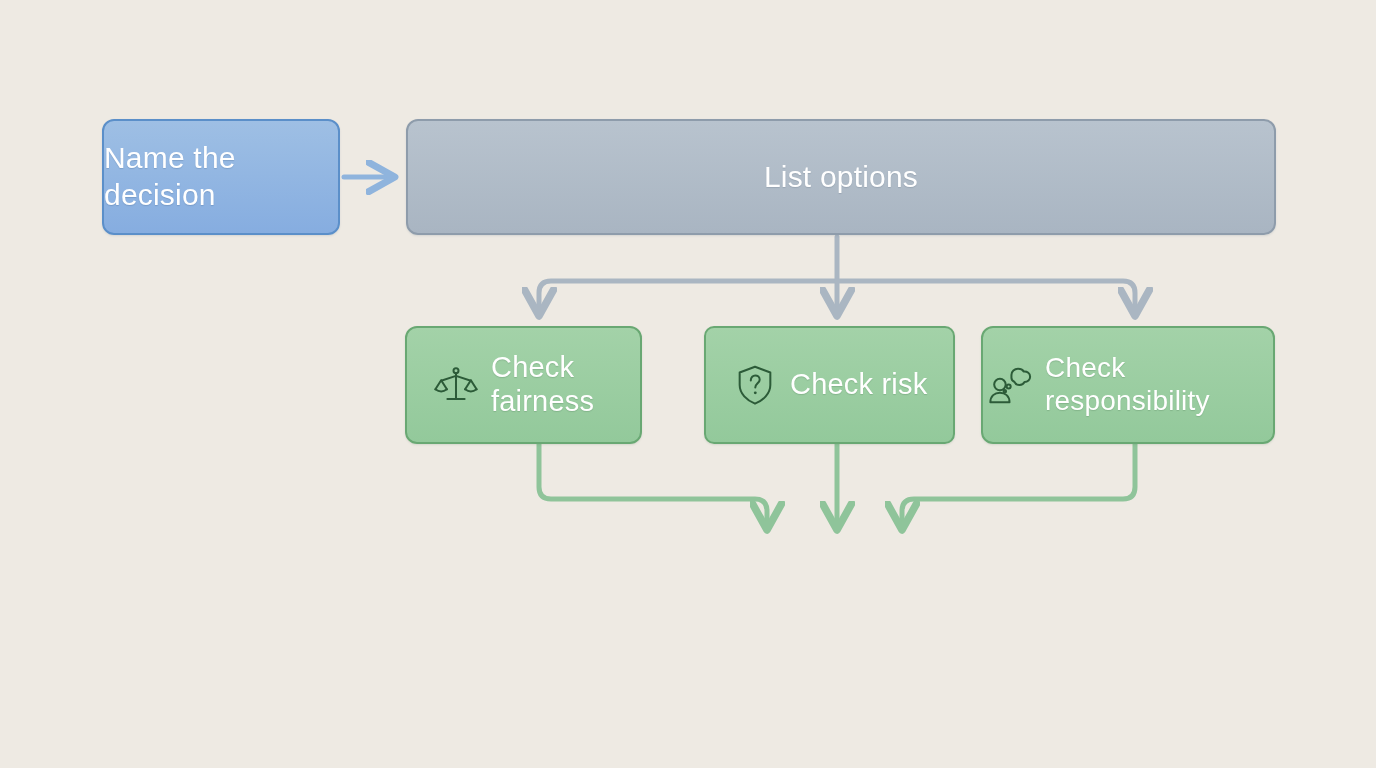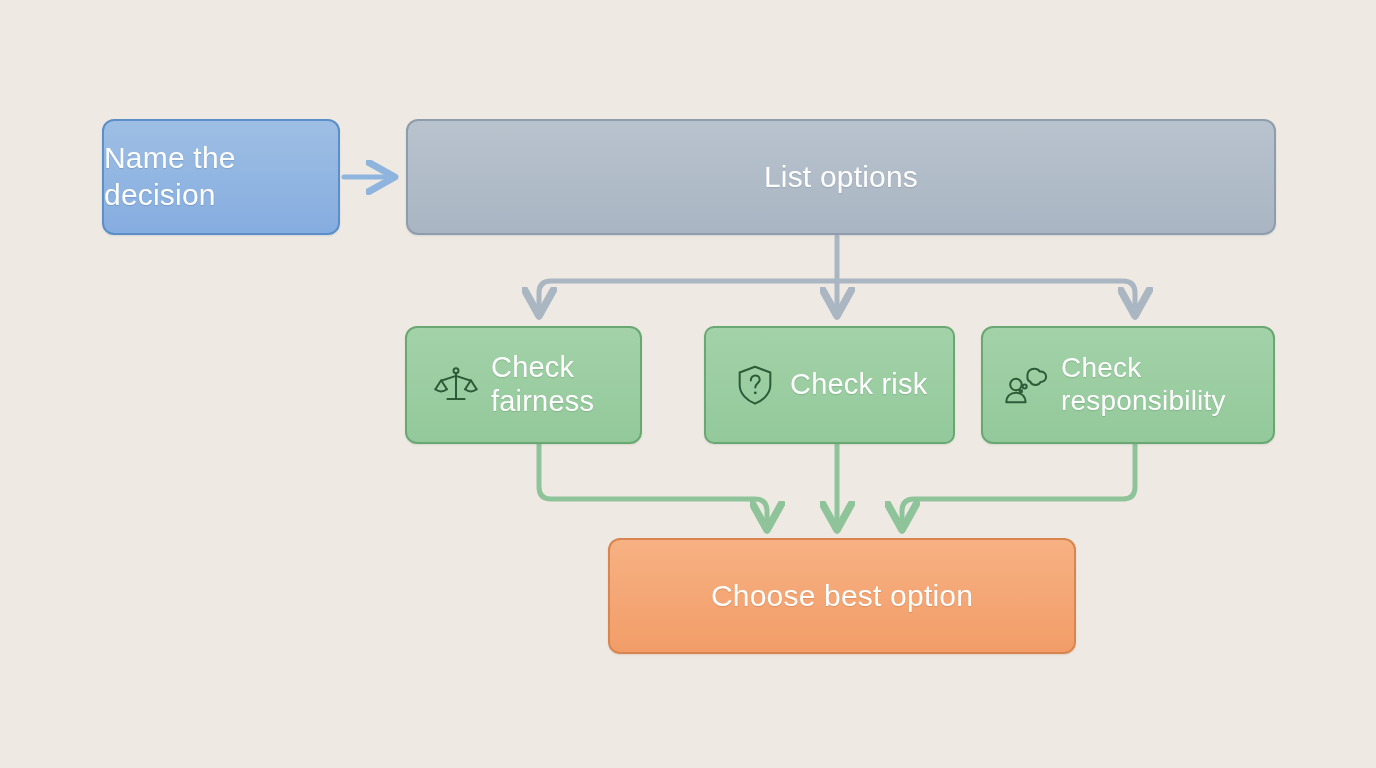--- a/index.html
+++ b/index.html
@@ -89,21 +89,21 @@
     margin-right: 12px;
     display: block;
   }
   .node-check .label {
     font-size: 29px;
     line-height: 1.17;
     text-shadow: 0 1px 1px rgba(60,100,70,0.22);
   }
   .node-fairness { left: 405px; width: 237px; }
   .node-risk     { left: 704px; width: 251px; border-radius: 10px; }
-  .node-resp     { left: 981px; width: 294px; padding-left: 20px; }
+  .node-resp     { left: 981px; width: 294px; padding-left: 4px; }
   .node-resp .label { font-size: 28px; }
 
   
   .node-end {
     left: 608px;
     top: 538px;
     width: 468px;
     height: 116px;
     background: linear-gradient(180deg, #f7b183 0%, #f29d68 100%);
     border: 2px solid #d9854f;
@@ -192,17 +192,14 @@
       <path d="M25.5 13.5 C25.5 9.8 28.6 7 32.5 7 C35.1 7 37.3 8.2 38.5 10
                C42 9.7 45 12 45 15.3 C45 18.4 42.4 20.8 39.2 20.8
                C38.4 22.7 36.3 24 33.9 24 C31.4 24 29.2 22.6 28.4 20.6
                C26.6 19.8 25.5 18.2 25.5 16.4 Z"></path>
       <circle cx="22.6" cy="25.5" r="2.1"></circle>
       <circle cx="18.6" cy="30.4" r="1.3"></circle>
     </svg>
     <span class="label">Check responsibility</span>
   </div>
 
-  <div class="node node-end">
-    <span class="label">Choose best option</span>
-  </div>
 
 </div>
 
 </body></html>

